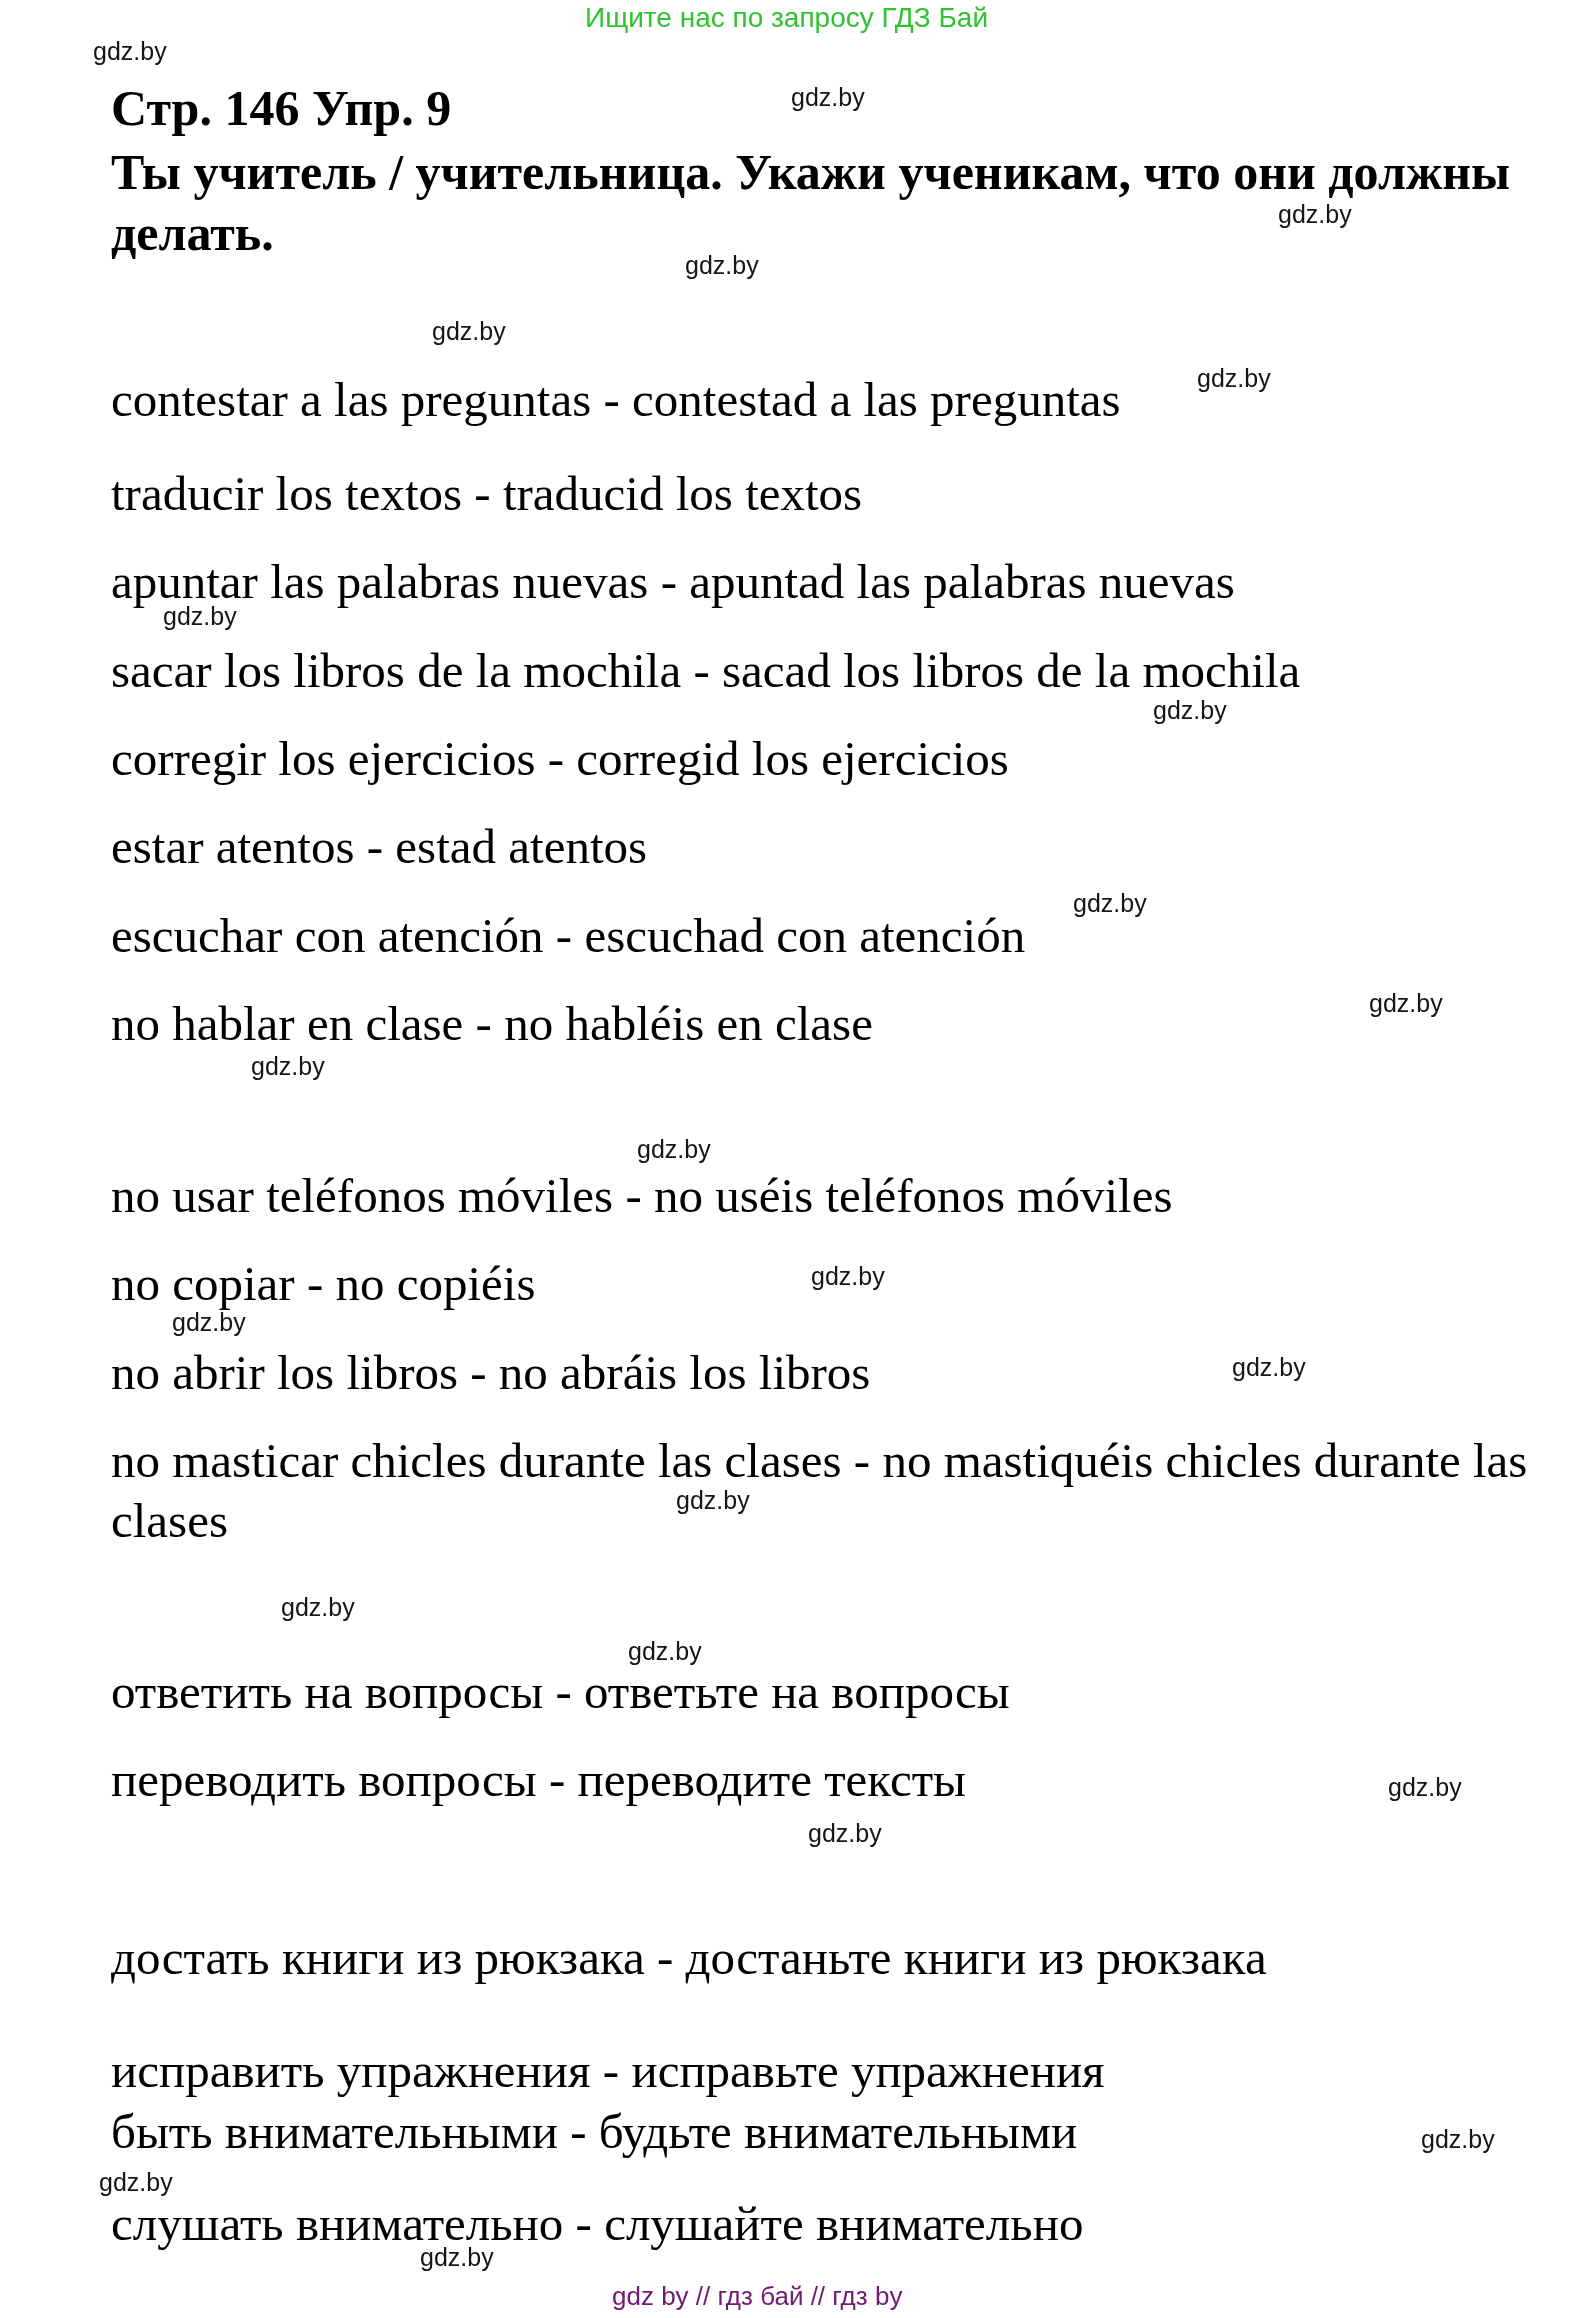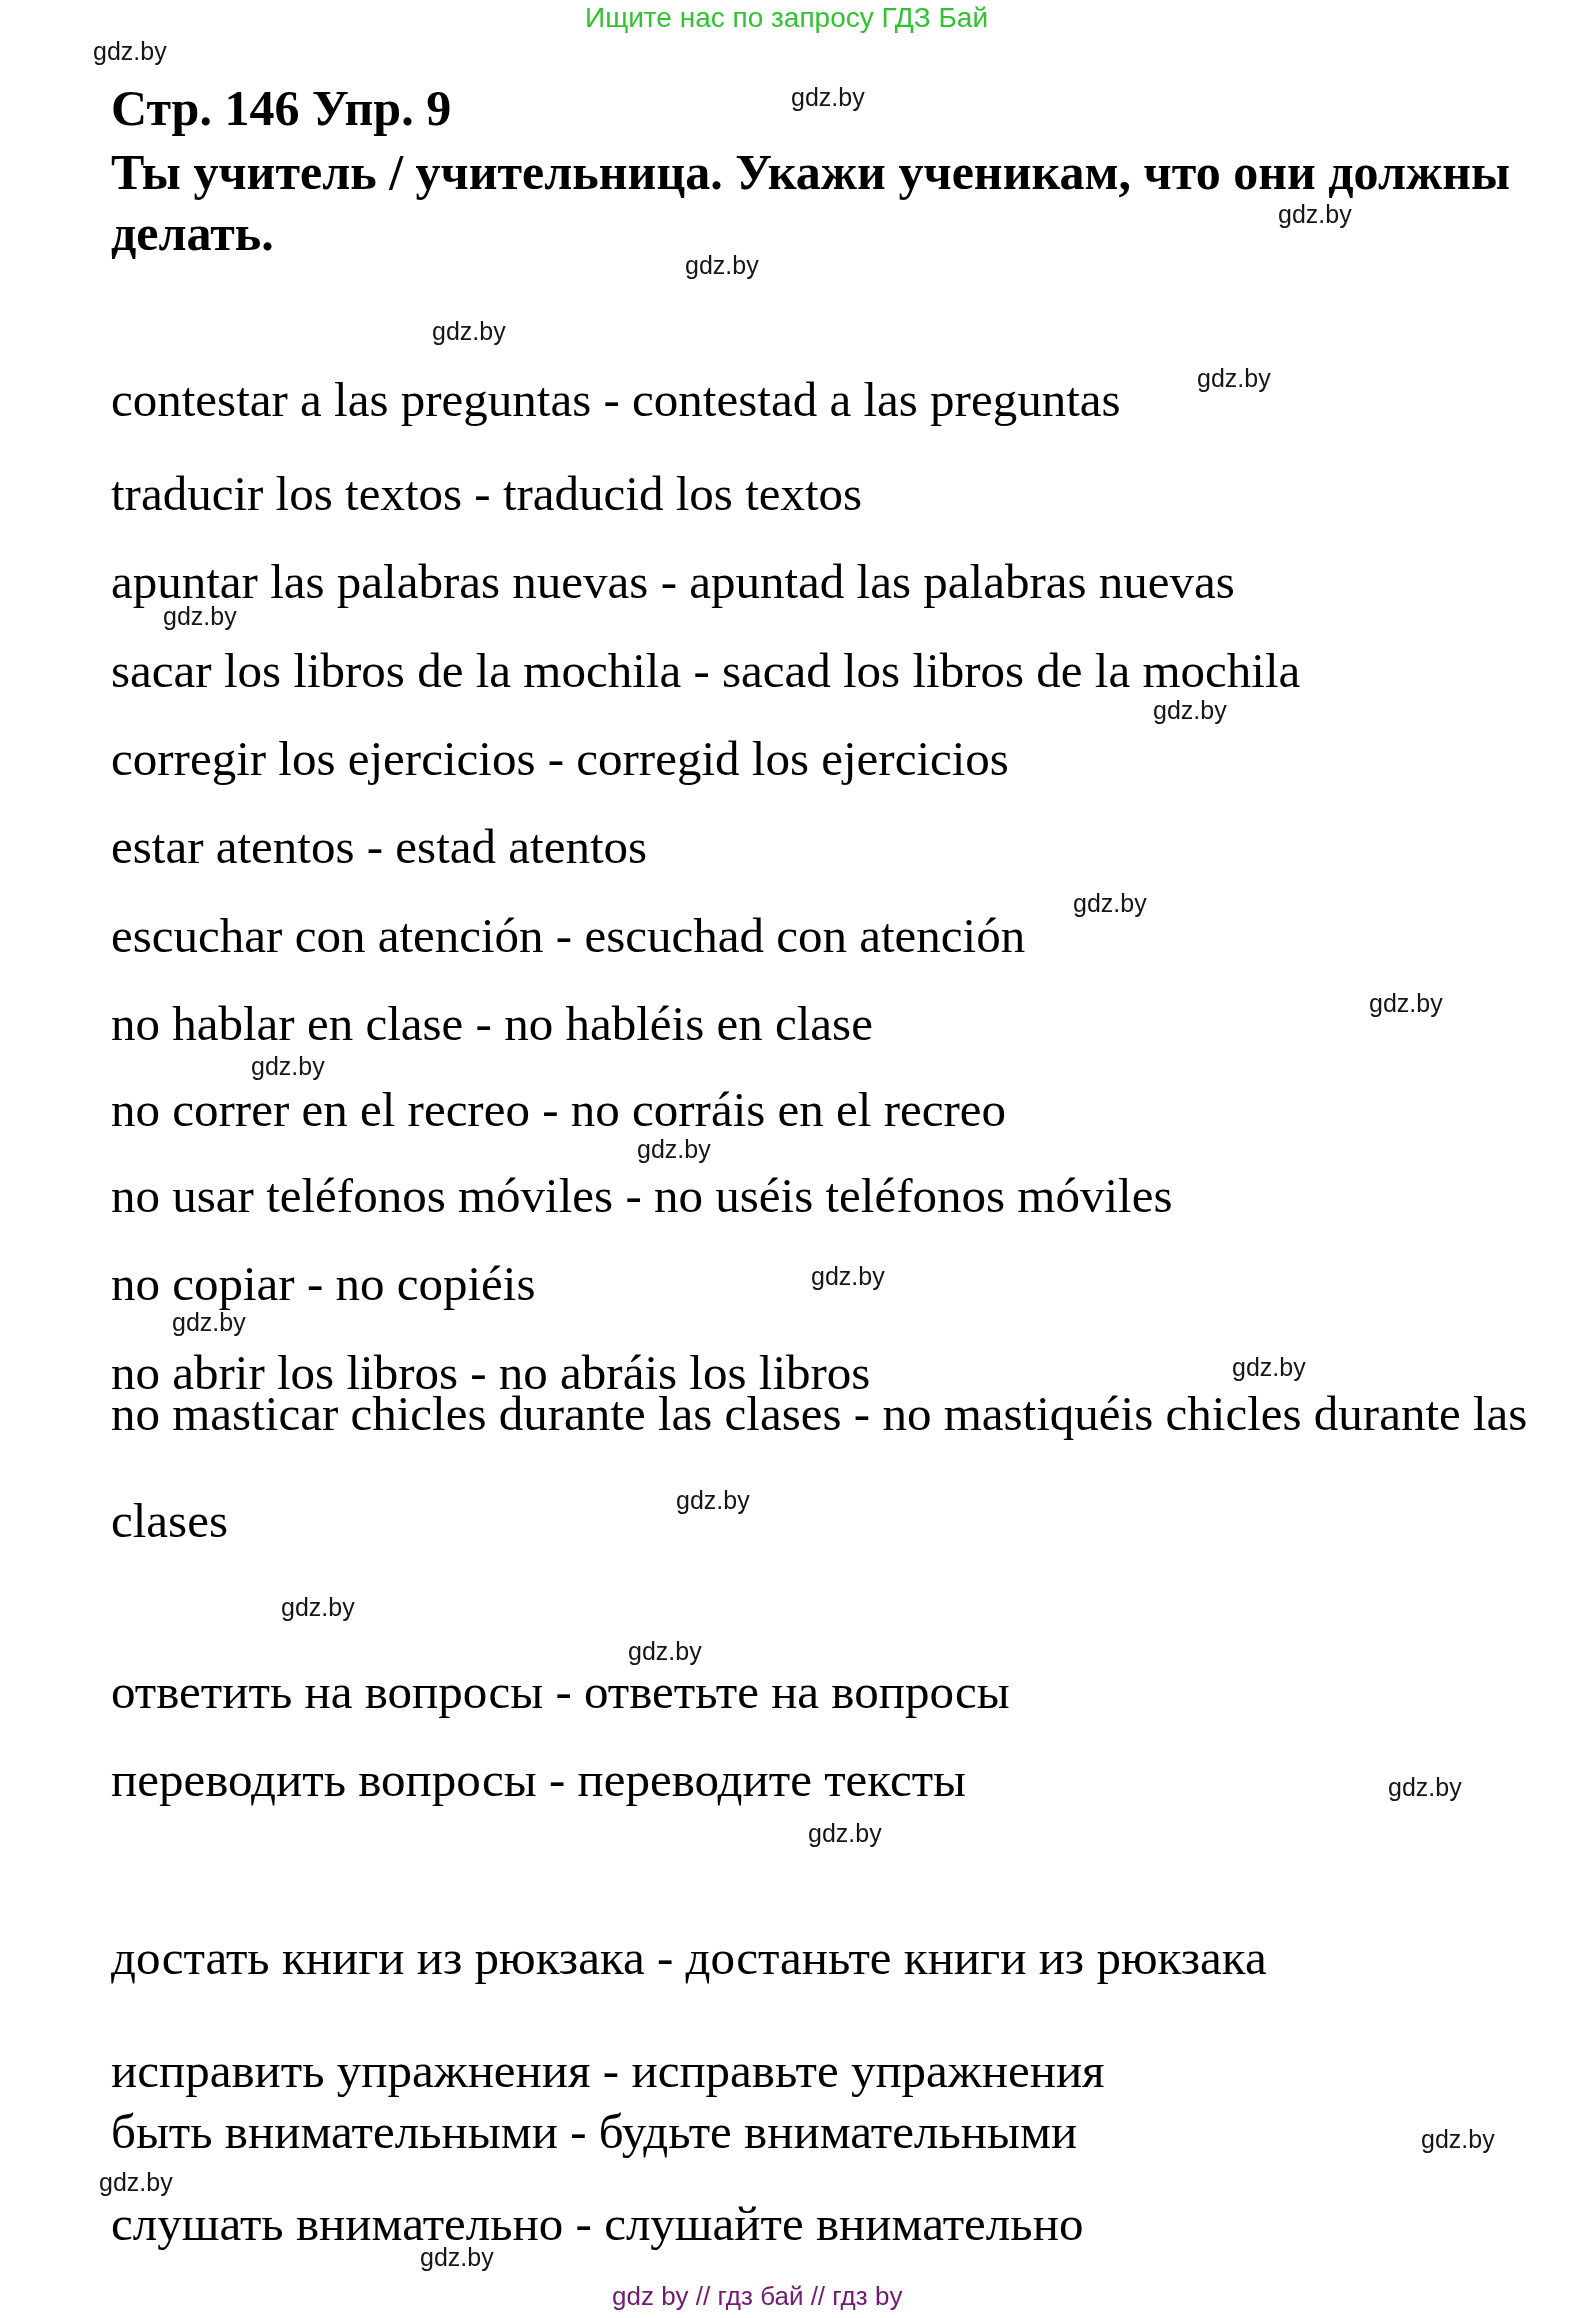--- a/index.html
+++ b/index.html
@@ -79,25 +79,24 @@
   <div class="task-heading">Ты учитель / учительница. Укажи ученикам, что они должны делать.</div>
 
   <div class="ex-line" style="top:372px;">contestar a las preguntas - contestad a las preguntas</div>
   <div class="ex-line" style="top:466px;">traducir los textos - traducid los textos</div>
   <div class="ex-line" style="top:554px;">apuntar las palabras nuevas - apuntad las palabras nuevas</div>
   <div class="ex-line" style="top:643px;">sacar los libros de la mochila - sacad los libros de la mochila</div>
   <div class="ex-line" style="top:731px;">corregir los ejercicios - corregid los ejercicios</div>
   <div class="ex-line" style="top:819px;">estar atentos - estad atentos</div>
   <div class="ex-line" style="top:908px;">escuchar con atención - escuchad con atención</div>
   <div class="ex-line" style="top:996px;">no hablar en clase - no habléis en clase</div>
-  <div class="ex-line" style="top:1082px;">no correr en el recreo - no corráis en el recreo</div>
   <div class="ex-line" style="top:1168px;">no usar teléfonos móviles - no uséis teléfonos móviles</div>
   <div class="ex-line" style="top:1256px;">no copiar - no copiéis</div>
   <div class="ex-line" style="top:1345px;">no abrir los libros - no abráis los libros</div>
-  <div class="ex-line" style="top:1386px;">no masticar chicles durante las clases - no mastiquéis chicles durante las</div>
+  <div class="ex-line" style="top:1433px;">no masticar chicles durante las clases - no mastiquéis chicles durante las</div>
   <div class="ex-line" style="top:1493px;">clases</div>
 
   <div class="ex-line" style="top:1664px;">ответить на вопросы - ответьте на вопросы</div>
   <div class="ex-line" style="top:1752px;">переводить вопросы - переводите тексты</div>
   <div class="ex-line" style="top:1930px;">достать книги из рюкзака - достаньте книги из рюкзака</div>
   <div class="ex-line" style="top:2018px;margin-top:25px;">исправить упражнения - исправьте упражнения</div>
   <div class="ex-line" style="top:2104px;">быть внимательными - будьте внимательными</div>
   <div class="ex-line" style="top:2196px;">слушать внимательно - слушайте внимательно</div>
 
   <span class="watermark" style="left: 93px; top: 37px; color: rgb(22, 22, 22);">gdz.by</span>

